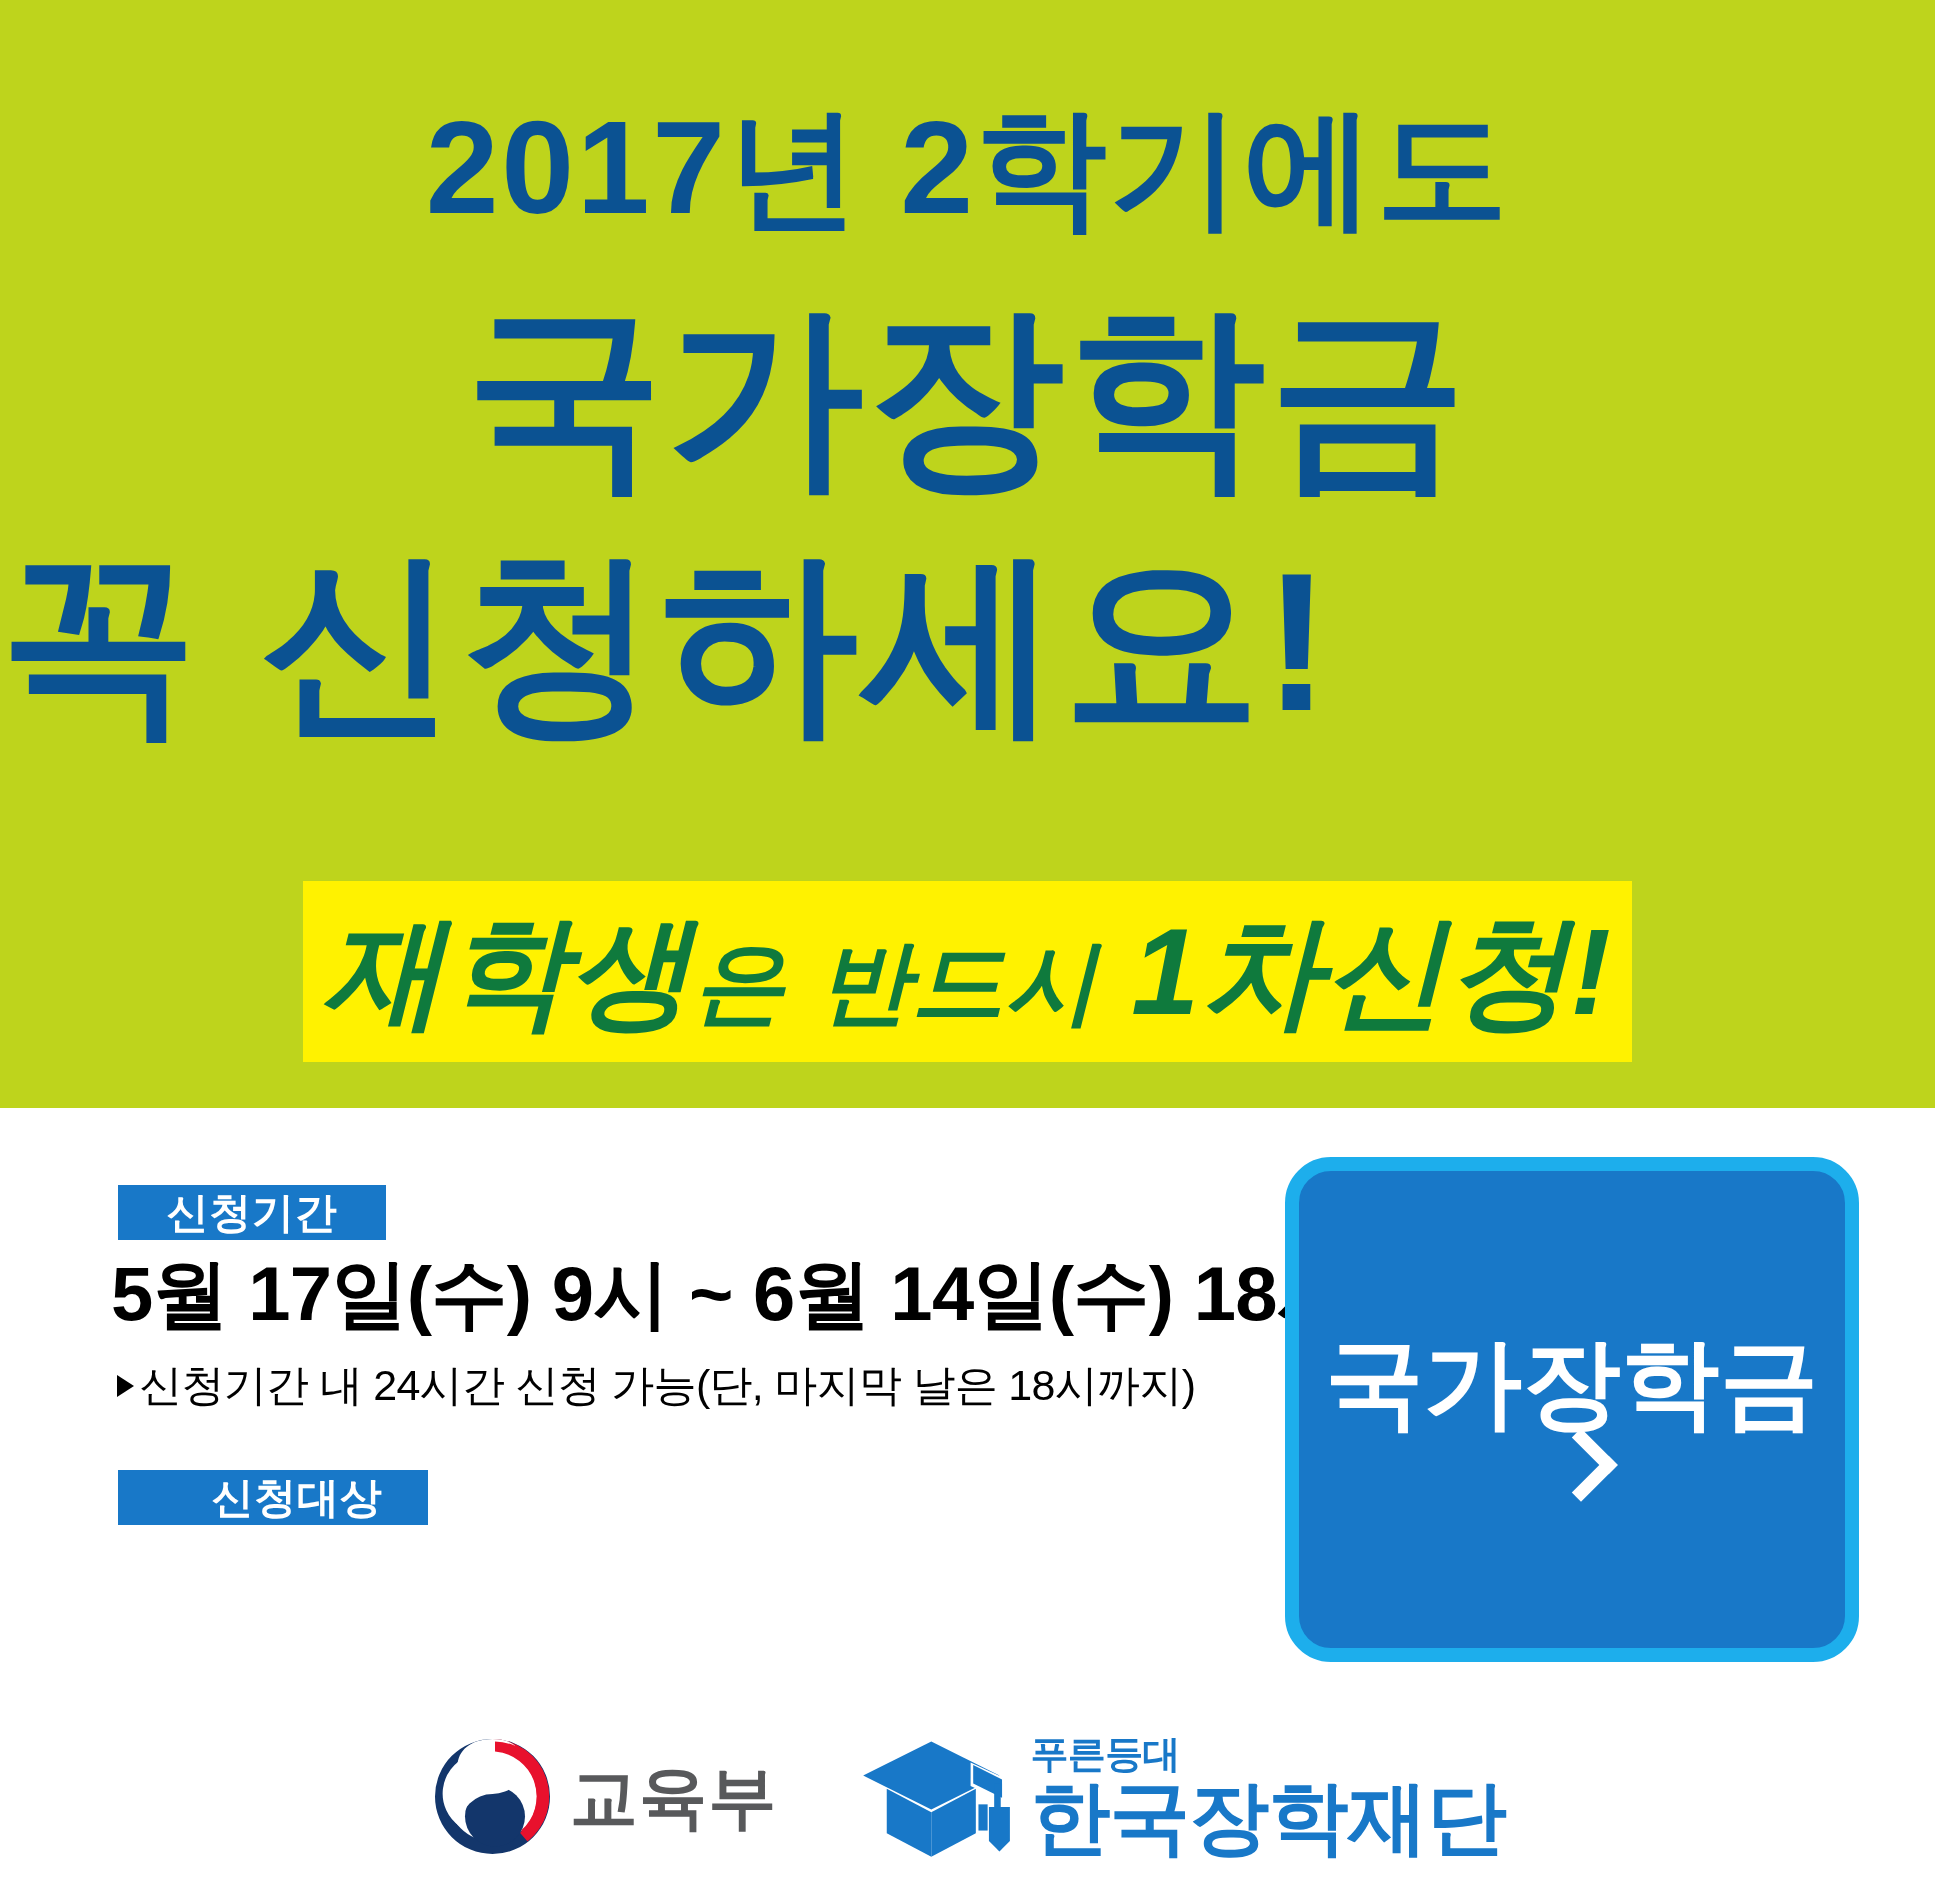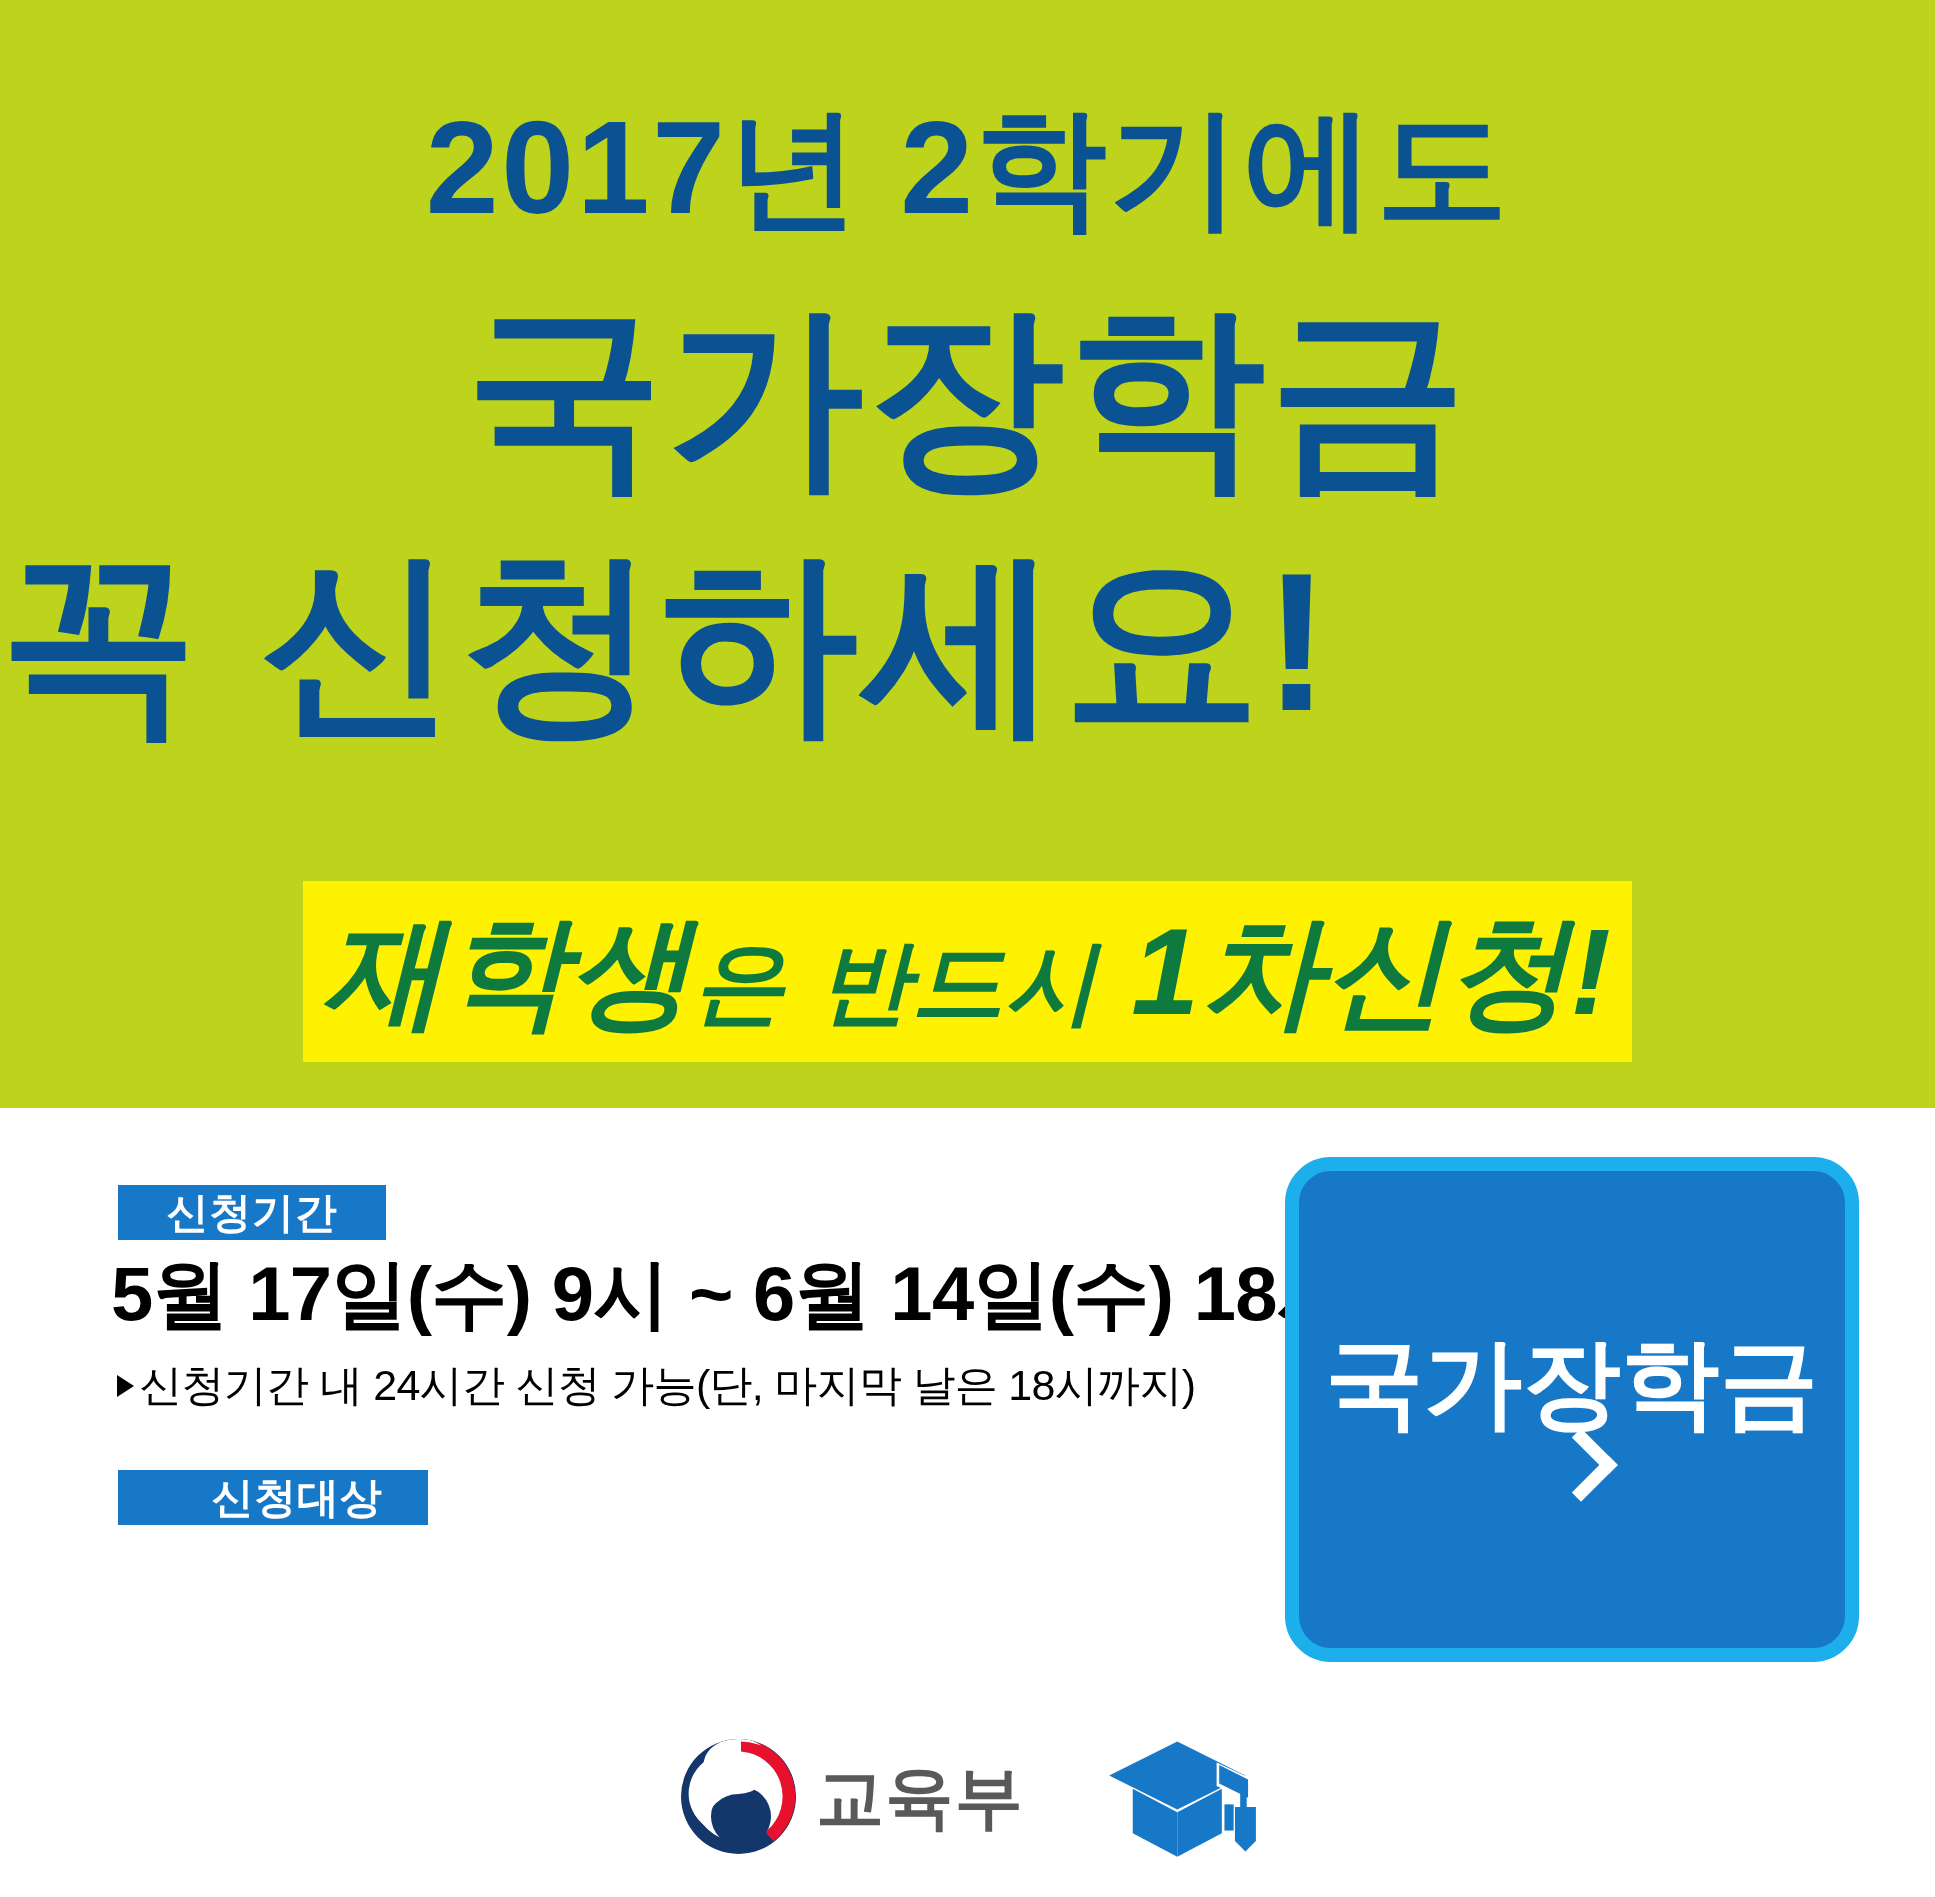--- a/index.html
+++ b/index.html
@@ -321,19 +321,23 @@
         <svg class="kosaf-mark" viewBox="0 0 115 100">
           <polygon points="52,8 104,34 52,60 0,34" fill="#1878c8"></polygon>
           <polygon points="18,44 18,78 52,96 52,62" fill="#1878c8"></polygon>
           <polygon points="86,44 86,78 52,96 52,62" fill="#1878c8"></polygon>
           <polygon points="82,24 108,36 108,54 82,42" fill="#ffffff"></polygon>
           <polygon points="84,26 106,37 106,51 84,40" fill="#1878c8"></polygon>
           <rect x="100" y="40" width="5" height="22" fill="#1878c8"></rect>
           <polygon points="96,58 112,58 112,84 104,92 96,84" fill="#1878c8"></polygon>
           <rect x="88" y="56" width="7" height="20" fill="#1878c8"></rect>
         </svg>
+        <div class="kosaf-text">
+          <div class="kosaf-sub">푸른등대</div>
+          <div class="kosaf-main">한국장학재단</div>
+        </div>
       </div>
 
     </div>
   </div>
 
 </div>
 
 
 </body></html>

